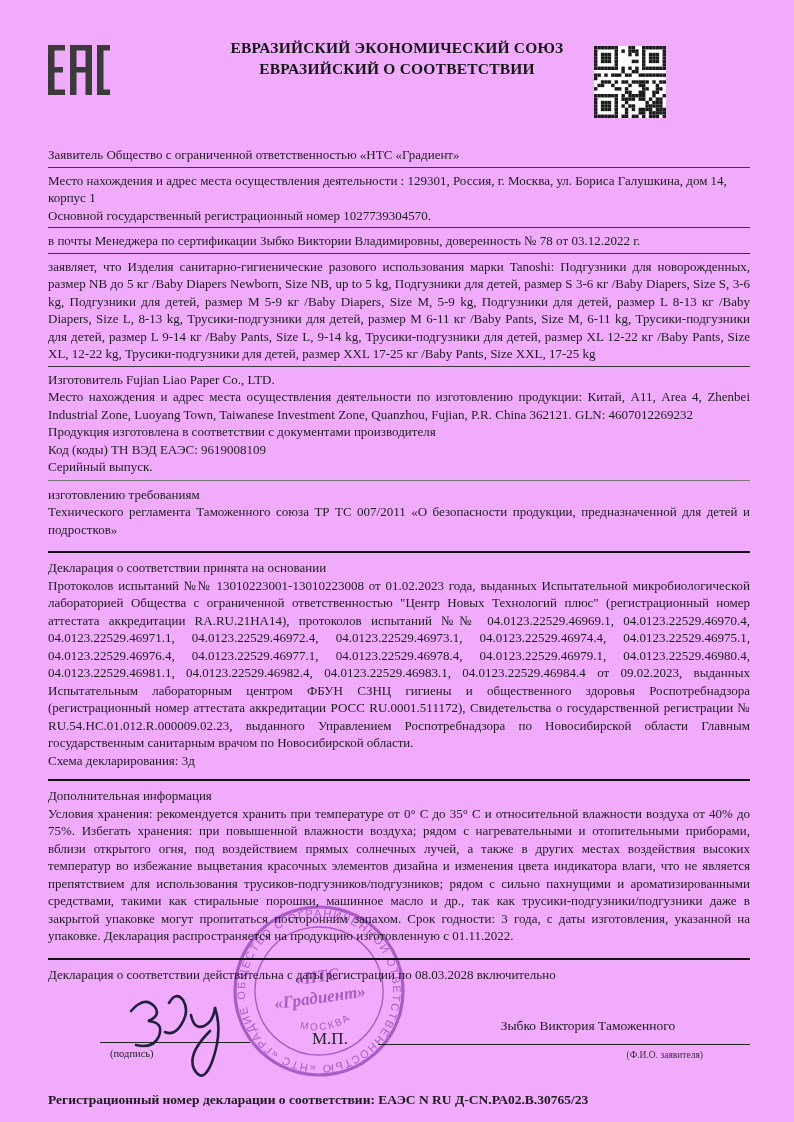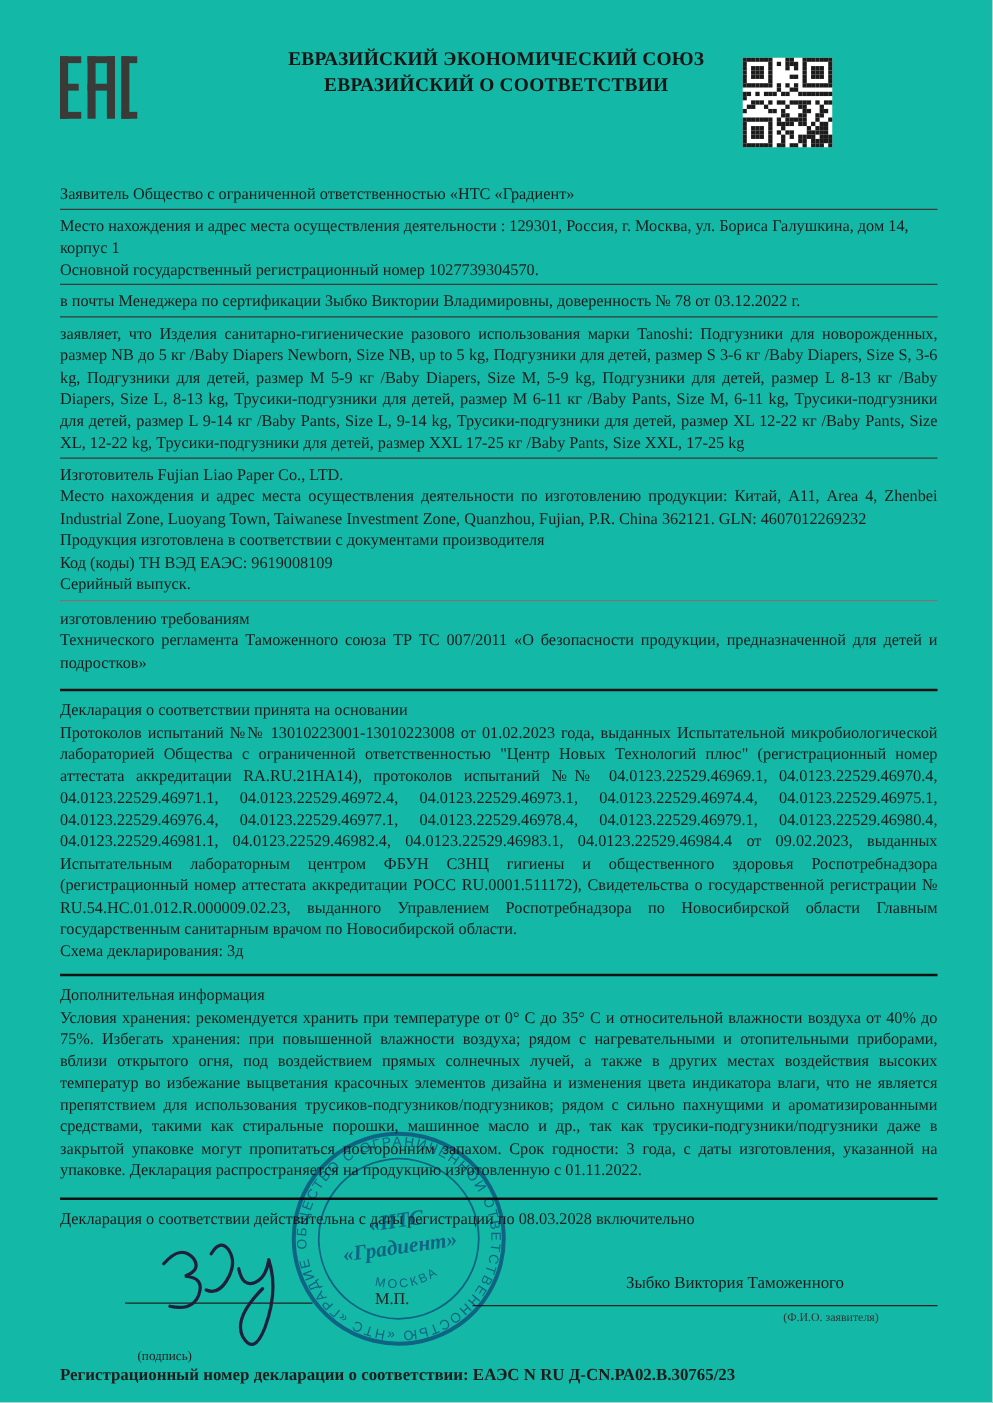--- a/index.html
+++ b/index.html
@@ -1,18 +1,18 @@
 <!DOCTYPE html>
 <html lang="ru"><head>
 <meta charset="utf-8">
 <style>
   html,body{margin:0;padding:0;background:#e8e8e8;}
   .page{
     position:relative;width:794px;height:1122px;margin:0 auto;
-    background:#14b8a6;overflow:hidden;
+    background:#f0abfc;overflow:hidden;
     font-family:"Liberation Serif","DejaVu Serif",serif;
     color:#1c1c1c;font-size:13px;line-height:17.5px;
   }
   .content{position:relative;padding:0 44px 0 48px;}
   .b{font-weight:normal;}
   .just{text-align:justify;}
   p{margin:0;}
   .hr-thin{border:none;border-top:1px solid #3a3a3a;margin:3px 0 4px 0;}
   .hr-mid{border:none;border-top:1px solid #777;margin:4px 0 5px 0;}
   .hr-thick{border:none;border-top:2px solid #111;margin:7px 0 6px 0;}
@@ -24,26 +24,26 @@
     font-weight:bold;font-size:15.5px;line-height:21px;letter-spacing:.2px;color:#151515;}
   .qr{position:absolute;left:594px;top:46px;width:72px;height:72px;}
 
   .first-block{padding-top:146px;}
   .gap-s{height:3px;}
   .gap-m{height:6px;}
 
   
   .sig-zone{position:relative;height:88px;margin-top:4px;}
   .sig-line-left{position:absolute;left:52px;top:55px;width:150px;border-top:1.5px solid #222;}
-  .sig-caption-left{position:absolute;left:62px;top:58px;font-size:10.5px;color:#222;margin-top:32px;}
+  .sig-caption-left{position:absolute;left:62px;top:58px;font-size:10.5px;color:#222;}
   .sig-svg{position:absolute;left:55px;top:-8px;z-index:3;pointer-events:none;}
   .fio-name{position:absolute;left:375px;top:30px;width:330px;text-align:center;font-size:13.5px;}
   .sig-line-right{position:absolute;left:330px;top:57px;width:372px;border-top:1.5px solid #222;}
   .fio-caption{position:absolute;left:375px;top:60px;width:280px;text-align:right;font-size:9.5px;color:#333;}
-  .mp-label{position:absolute;left:252px;top:43px;font-size:13px;color:#222;z-index:1;}
+  .mp-label{position:absolute;left:264px;top:43px;font-size:17px;color:#222;z-index:1;}
 
   .stamp{position:absolute;left:230px;top:902px;z-index:2;opacity:.82;
     transform:rotate(-8deg);mix-blend-mode:multiply;pointer-events:none;}
 
   .reg-lines{margin-top:10px;}
   .reg-lines p{font-weight:bold;font-size:13.5px;line-height:30px;}
 </style>
 </head>
 <body>
 

